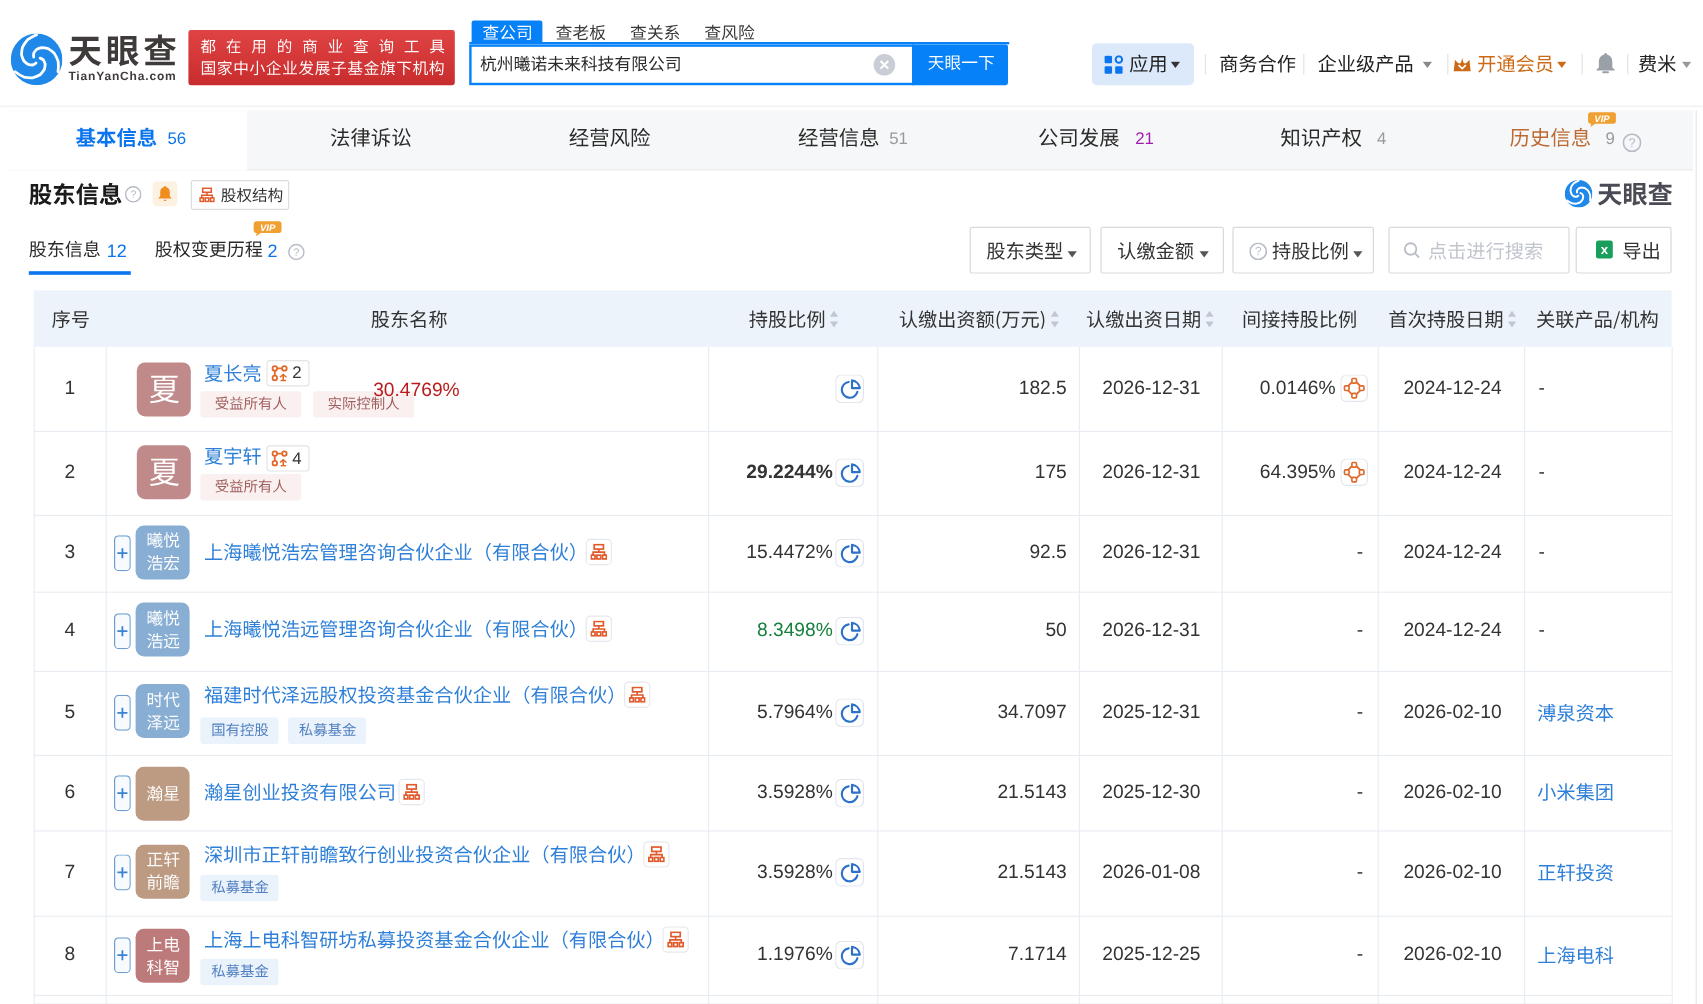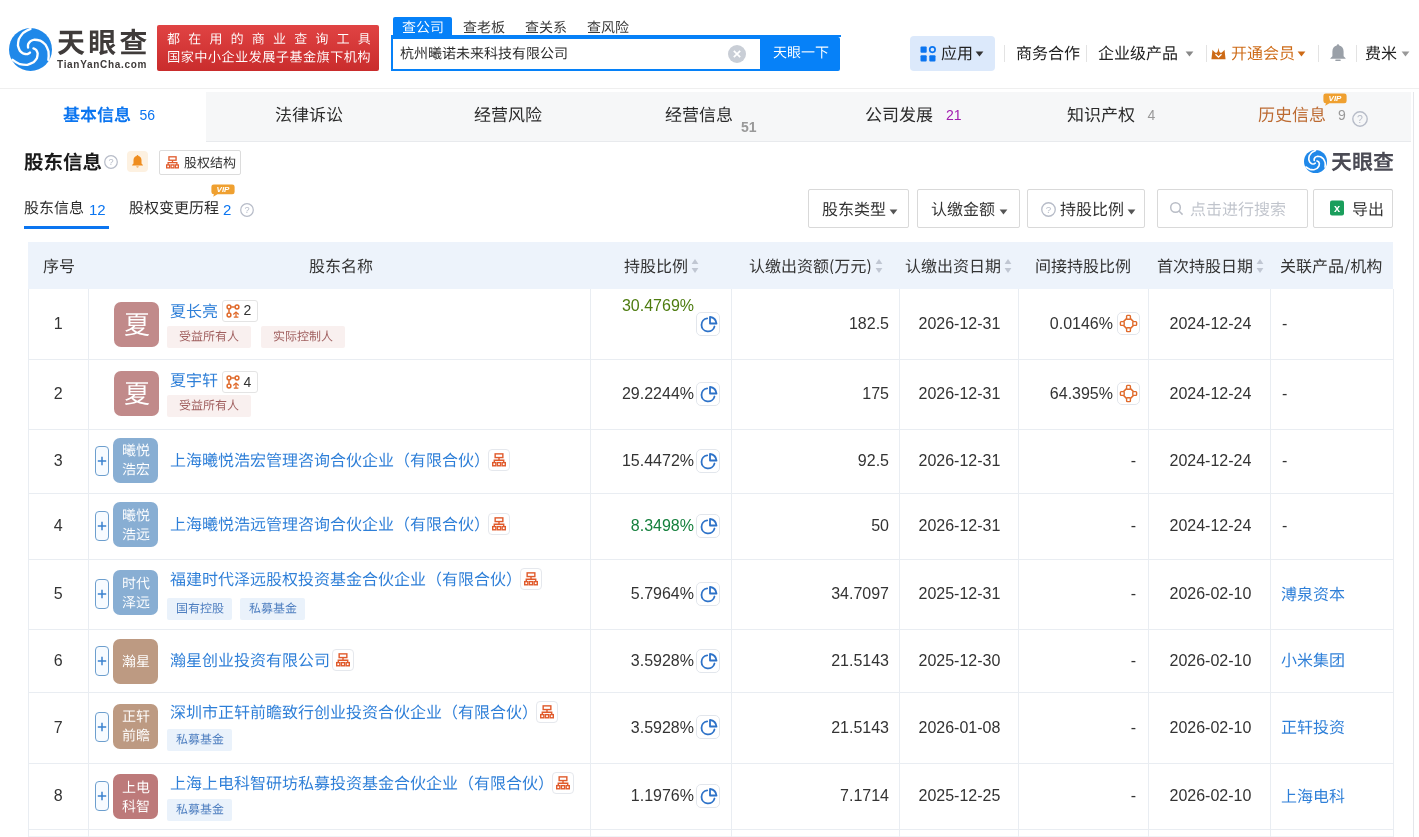--- a/index.html
+++ b/index.html
@@ -358,21 +358,21 @@
     <use href="#g8425r" x="1000"></use>
     <use href="#g98cer" x="2000"></use>
     <use href="#g9669r" x="3000"></use>
   </svg>
 <svg style="position:absolute;left:665.0px;top:105.6px;" width="68.0" height="17.0" viewBox="0 -880 4000 1000" fill="#2b2b2b">
     <use href="#g7ecfr" x="0"></use>
     <use href="#g8425r" x="1000"></use>
     <use href="#g4fe1r" x="2000"></use>
     <use href="#g606fr" x="3000"></use>
   </svg>
-<div class="ht" style="left:741.0px;top:107.8px;font-size:14.0px;color:#999;font-weight:bold;margin-top:12px;">51</div>
+<div class="ht" style="left:741.0px;top:107.8px;font-size:14.0px;color:#999;font-weight:normal;">51</div>
 <svg style="position:absolute;left:865.0px;top:105.6px;" width="68.0" height="17.0" viewBox="0 -880 4000 1000" fill="#2b2b2b">
     <use href="#g516cr" x="0"></use>
     <use href="#g53f8r" x="1000"></use>
     <use href="#g53d1r" x="2000"></use>
     <use href="#g5c55r" x="3000"></use>
   </svg>
 <div class="ht" style="left:946.0px;top:107.8px;font-size:14.0px;color:#a21caf;font-weight:normal;">21</div>
 <svg style="position:absolute;left:1066.5px;top:105.6px;" width="68.0" height="17.0" viewBox="0 -880 4000 1000" fill="#2b2b2b">
     <use href="#g77e5r" x="0"></use>
     <use href="#g8bc6r" x="1000"></use>
@@ -645,21 +645,21 @@
   </svg>
 <div class="ab" style="left:261.0px;top:325.5px;width:84.0px;height:22.0px;background:#f9f0ef;border-radius:2px;"></div>
 <svg style="position:absolute;left:273.0px;top:329.5px;" width="60.0" height="12.0" viewBox="0 -880 5000 1000" fill="#a05f5f">
     <use href="#g5b9er" x="0"></use>
     <use href="#g9645r" x="1000"></use>
     <use href="#g63a7r" x="2000"></use>
     <use href="#g5236r" x="3000"></use>
     <use href="#g4ebar" x="4000"></use>
   </svg>
 <div class="ht" style="left:53.7px;top:316.1px;font-size:16.0px;color:#333;font-weight:normal;">1</div>
-<div class="ht" style="left:0;top:298px;width:694.0px;text-align:right;font-size:16.0px;color:#4d7c0f;font-weight:normal">30.4769%</div>
+<div class="ht" style="left:0;top:318px;width:694.0px;text-align:center;font-size:16.0px;color:#b91c1c;font-weight:normal">30.4769%</div>
 <svg class="ab" style="left:696.0px;top:311.8px" width="24" height="24" viewBox="0 0 24 24">
     <rect x="0.5" y="0.5" width="23" height="23" rx="4.5" fill="#fff" stroke="#e2e6ec"></rect>
     <path d="M14 5 A 7.5 7.5 0 0 1 20.5 11.5 L 14 11.5 Z" fill="none" stroke="#2d72c8" stroke-width="1.8" stroke-linejoin="round"></path>
     <path d="M11.2 6.3 A 6.6 6.6 0 1 0 18.5 14.5" fill="none" stroke="#2d72c8" stroke-width="1.8" stroke-linecap="round"></path>
   </svg>
 <div class="ht" style="left:0;top:316.1px;width:889.0px;text-align:right;font-size:16.0px;color:#333;font-weight:normal">182.5</div>
 <div class="ht" style="left:918.5px;top:316.1px;font-size:16.0px;color:#333;font-weight:normal;">2026-12-31</div>
 <div class="ht" style="left:0;top:316.1px;width:1113.0px;text-align:right;font-size:16.0px;color:#333;font-weight:normal">0.0146%</div>
 <svg class="ab" style="left:1117.0px;top:312.2px" width="23" height="23" viewBox="0 0 23 23">
     <rect x="0.5" y="0.5" width="22" height="22" rx="4.5" fill="#fff" stroke="#e2e6ec"></rect>
@@ -693,21 +693,21 @@
 <div class="ht" style="left:243.5px;top:374.9px;font-size:14.0px;color:#333;font-weight:normal;">4</div>
 <div class="ab" style="left:167.0px;top:395.0px;width:84.0px;height:22.0px;background:#f9f0ef;border-radius:2px;"></div>
 <svg style="position:absolute;left:179.0px;top:399.0px;" width="60.0" height="12.0" viewBox="0 -880 5000 1000" fill="#a05f5f">
     <use href="#g53d7r" x="0"></use>
     <use href="#g76car" x="1000"></use>
     <use href="#g6240r" x="2000"></use>
     <use href="#g6709r" x="3000"></use>
     <use href="#g4ebar" x="4000"></use>
   </svg>
 <div class="ht" style="left:53.7px;top:386.1px;font-size:16.0px;color:#333;font-weight:normal;">2</div>
-<div class="ht" style="left:0;top:386.1px;width:694.0px;text-align:right;font-size:16.0px;color:#333;font-weight:normal">29.2244%</div>
+<div class="ht" style="left:0;top:386.1px;width:694.0px;text-align:right;font-size:16.0px;color:#333;font-weight:bold">29.2244%</div>
 <svg class="ab" style="left:696.0px;top:381.8px" width="24" height="24" viewBox="0 0 24 24">
     <rect x="0.5" y="0.5" width="23" height="23" rx="4.5" fill="#fff" stroke="#e2e6ec"></rect>
     <path d="M14 5 A 7.5 7.5 0 0 1 20.5 11.5 L 14 11.5 Z" fill="none" stroke="#2d72c8" stroke-width="1.8" stroke-linejoin="round"></path>
     <path d="M11.2 6.3 A 6.6 6.6 0 1 0 18.5 14.5" fill="none" stroke="#2d72c8" stroke-width="1.8" stroke-linecap="round"></path>
   </svg>
 <div class="ht" style="left:0;top:386.1px;width:889.0px;text-align:right;font-size:16.0px;color:#333;font-weight:normal">175</div>
 <div class="ht" style="left:918.5px;top:386.1px;font-size:16.0px;color:#333;font-weight:normal;">2026-12-31</div>
 <div class="ht" style="left:0;top:386.1px;width:1113.0px;text-align:right;font-size:16.0px;color:#333;font-weight:normal">64.395%</div>
 <svg class="ab" style="left:1117.0px;top:382.2px" width="23" height="23" viewBox="0 0 23 23">
     <rect x="0.5" y="0.5" width="22" height="22" rx="4.5" fill="#fff" stroke="#e2e6ec"></rect>

